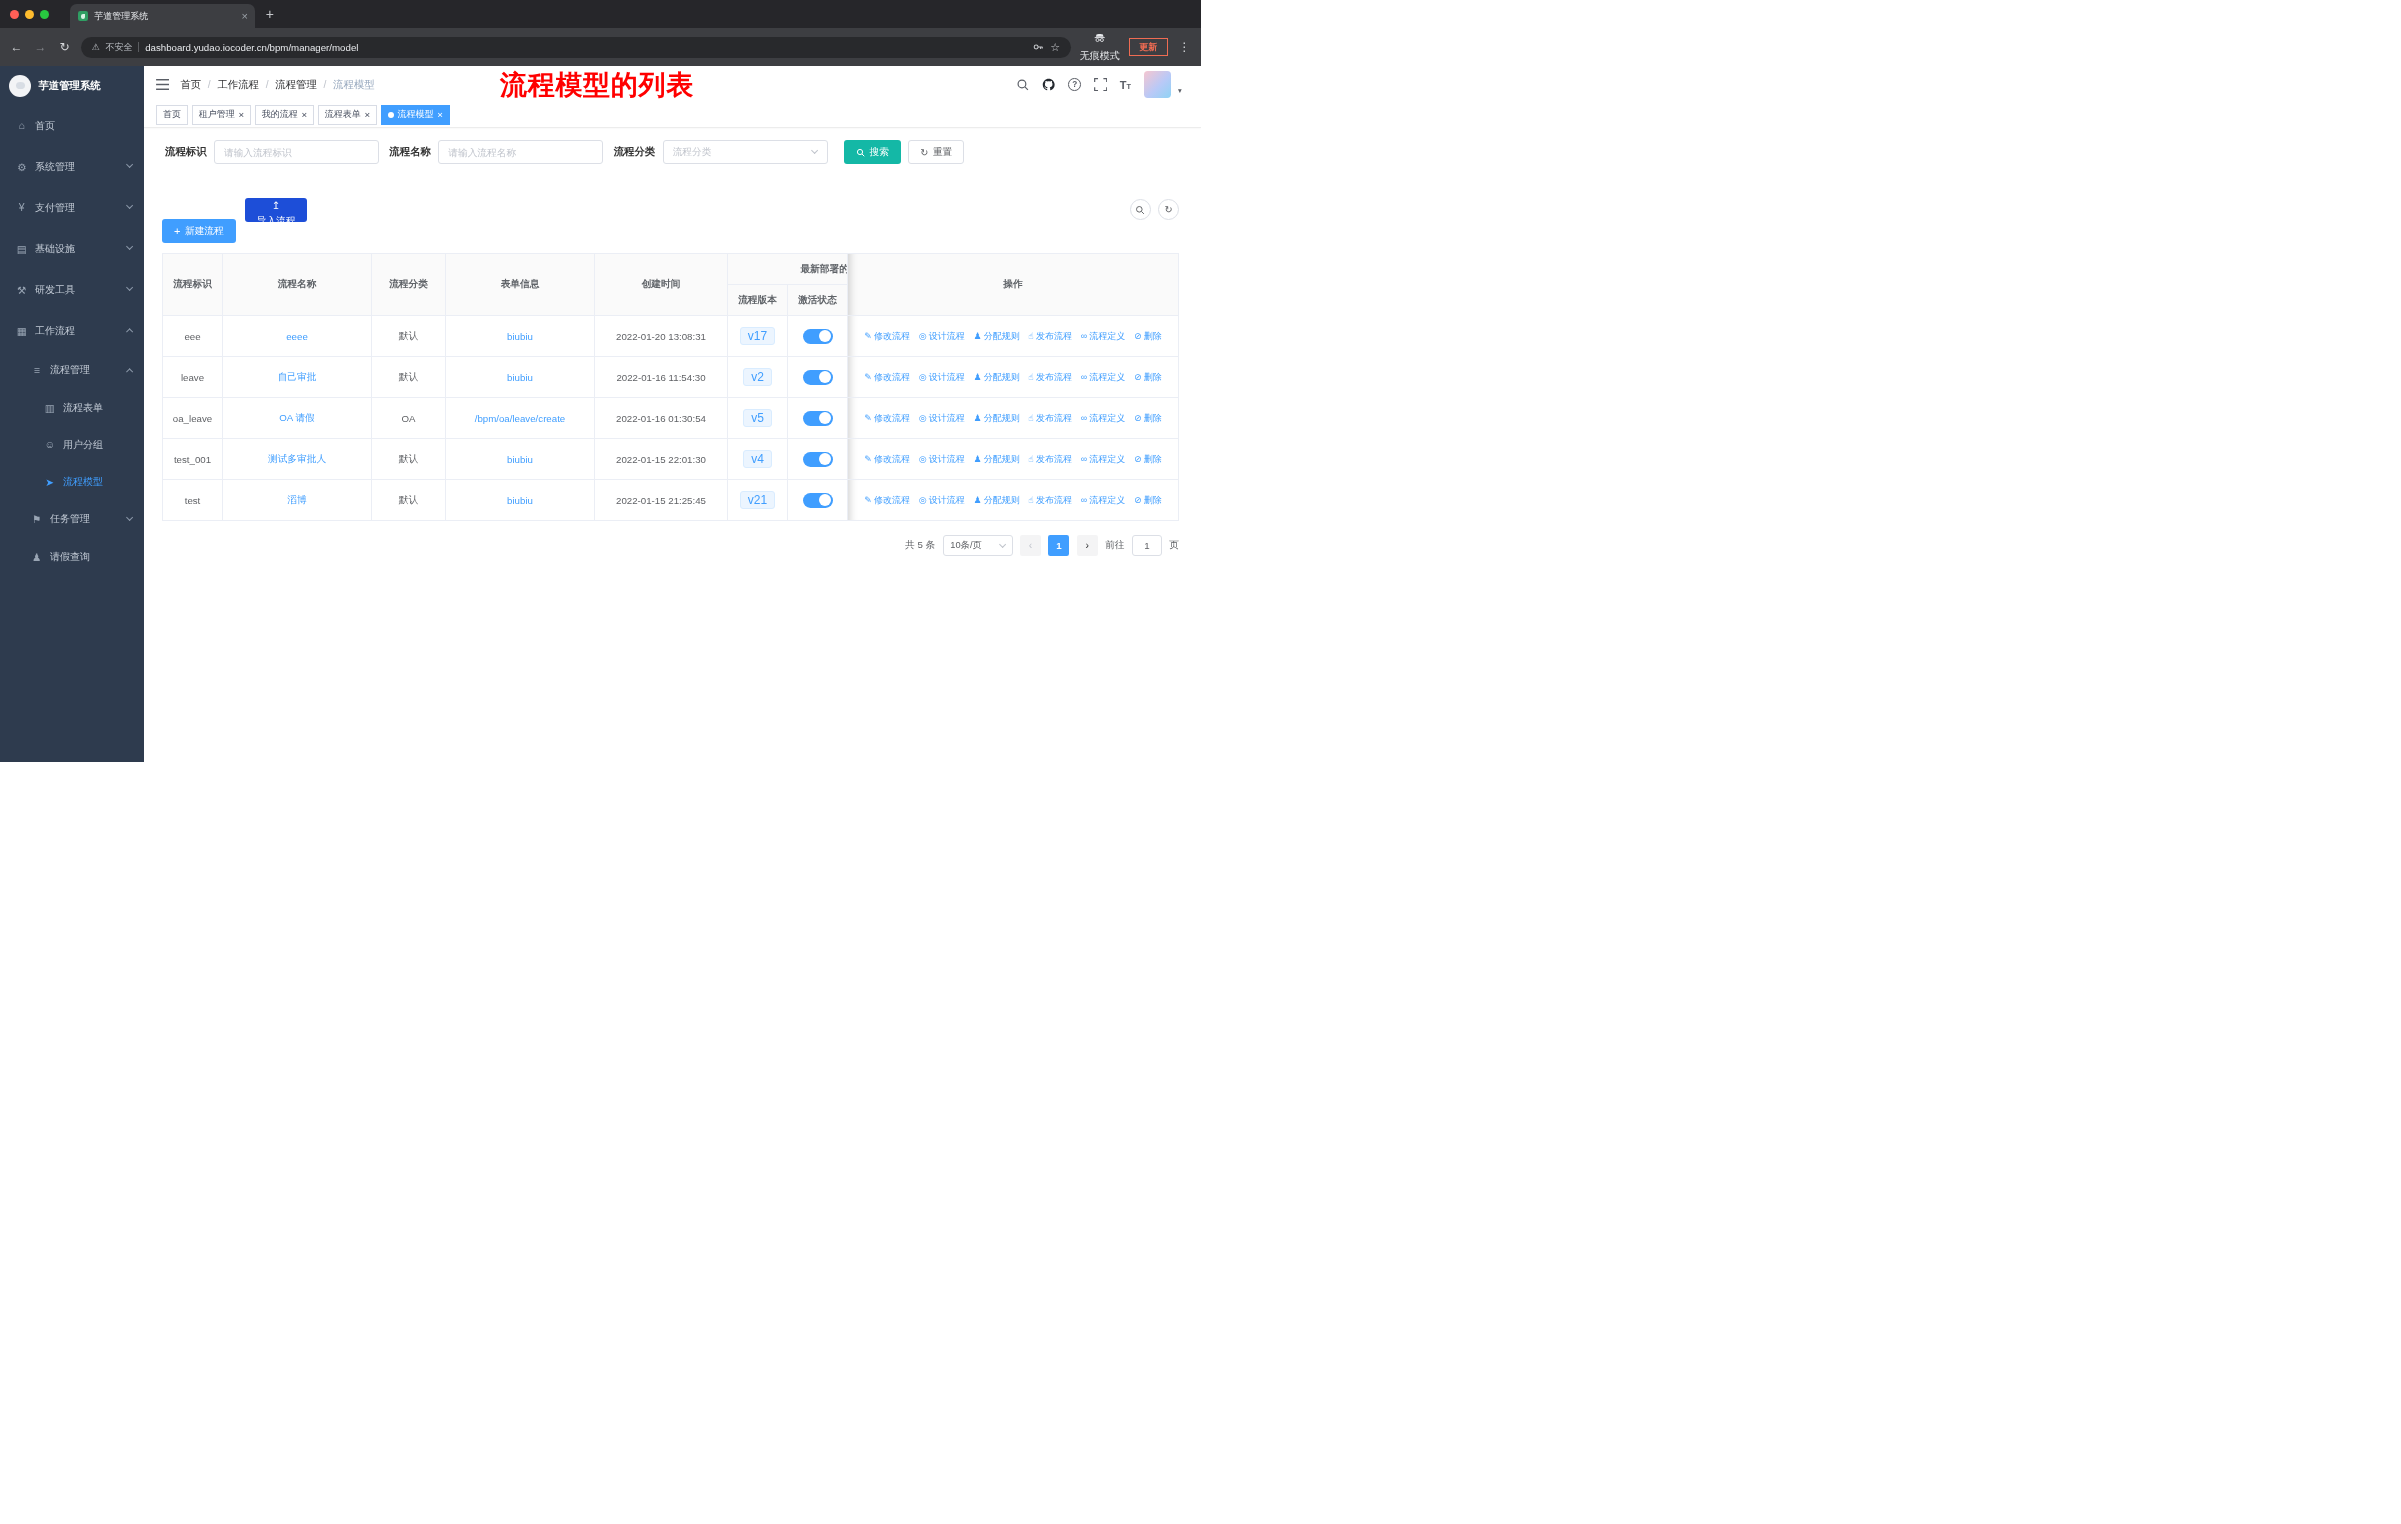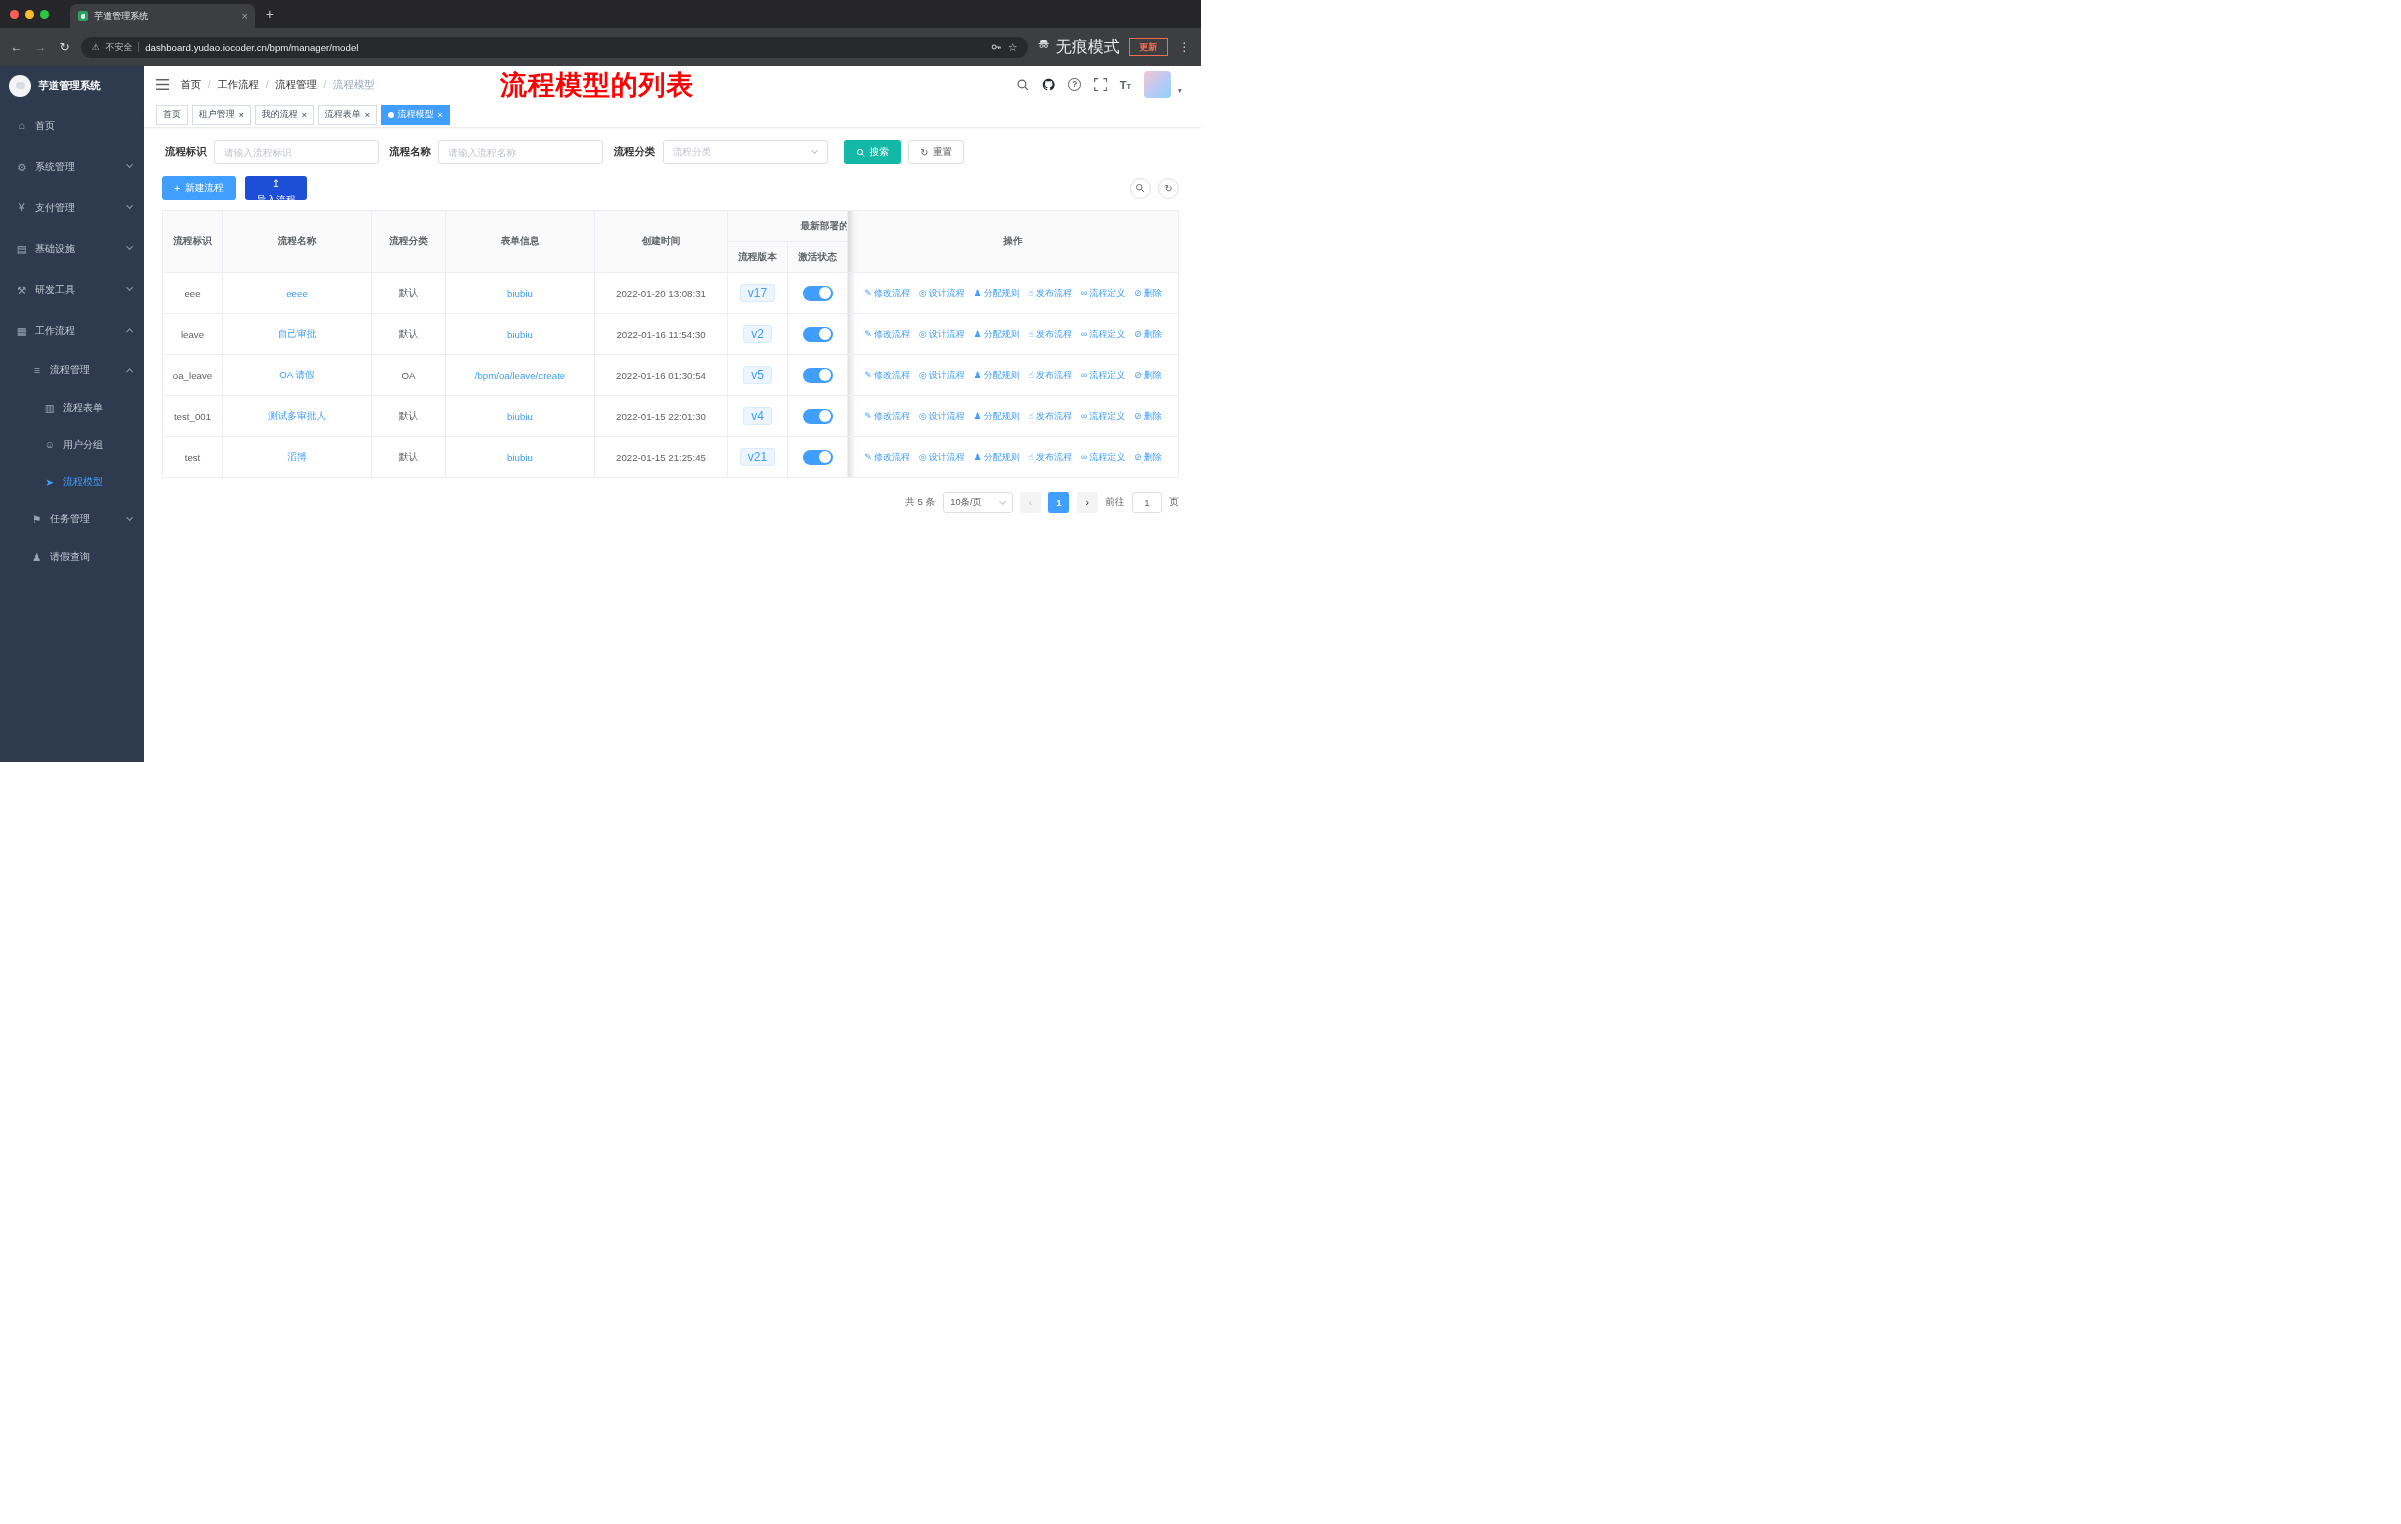--- a/index.html
+++ b/index.html
@@ -29,21 +29,21 @@
   .i-fwd{ color:#85888d; }
   .urlbar { flex:1; height:21px; background:#28292c; border-radius:10.4px; display:flex; align-items:center;
             padding:0 10.4px; gap:6px; cursor:text; }
   .warn-ic::before{ content:"⚠"; } .warn-ic{ color:#bdc1c6; font-size:9px; }
   .security { color:#bdc1c6; font-size:9px; cursor:pointer; }
   .url-sep { width:0.7px; height:10.4px; background:#5a5c60; }
   .url-text { color:#e8eaed; font-size:9.7px; }
   .url-spacer { flex:1; }
   .key-ic, .star-ic { color:#c6c8cc; cursor:pointer; display:flex; align-items:center; }
   .star-ic::before{ content:"☆"; font-size:11px; }
-  .incog { display:flex; align-items:flex-start; gap:5.2px; color:#e8eaed; font-size:16px; }
+  .incog { display:flex; align-items:center; gap:5.2px; color:#e8eaed; font-size:10px;flex-direction:column; }
   .update-btn { height:18px; padding:0 9.7px; border:1.1px solid #ef6c53; border-radius:0; color:#ef6c53;
                 font-size:9px; font-weight:700; display:flex; align-items:center; cursor:pointer; }
   .dots::before{ content:"⋮"; } .dots{ color:#d6d8db; font-size:12px; cursor:pointer; padding:0 1.5px; }
 
   
   .app { display:flex; height:706px; }
 
   
   .sidebar { width:144px; background:#2e3b4e; flex-shrink:0; overflow:hidden; }
   .logo { height:39px; display:flex; align-items:center; gap:7.4px; padding-left:9px; cursor:pointer;}
@@ -102,21 +102,21 @@
   .f-select { width:165px; height:24px; border:0.7px solid #dcdfe6; border-radius:3px; display:flex;
               align-items:center; justify-content:space-between; padding:0 9px; background:#fff; cursor:pointer; }
   .f-select .ph { color:#c0c4cc; font-size:9.7px; }
   .sel-arrow { width:5.2px; height:5.2px; border-right:1.1px solid #c0c4cc; border-bottom:1.1px solid #c0c4cc; transform:rotate(45deg); margin-top:-2.2px;}
 
   .btn { height:24px; border-radius:3px; display:inline-flex; align-items:center; gap:4.5px; font-size:9.7px;
          padding:0 11px; cursor:pointer; border:0.7px solid transparent; font-family:inherit; }
   .btn-search { background:#14b8a6; color:#fff; margin-left:9px; }
   .btn-reset  { background:#fff; border-color:#dcdfe6; color:#606266; }
   .i-refresh::before{ content:"↻"; }
-  .btn-create { background:#409eff; color:#fff; }
+  .btn-create { background:#409eff; color:#fff;margin-top:43px; }
   .i-plus::before{ content:"+"; font-size:11px; }
   .btn-import { background:#1d4ed8; color:#fff; margin-left:9px;flex-direction:column; }
   .i-upload::before{ content:"↥"; font-size:10.4px; }
 
   .actions-row { display:flex; align-items:center; margin-bottom:10.4px; width:1017px; }
   .mini-group { margin-left:auto; display:flex; gap:7.4px; }
   .mini-btn { width:21px; height:21px; border:0.7px solid #dcdfe6; border-radius:50%; display:grid;
               place-items:center; color:#606266; cursor:pointer; background:#fff; font-size:9.7px; }
 
   

